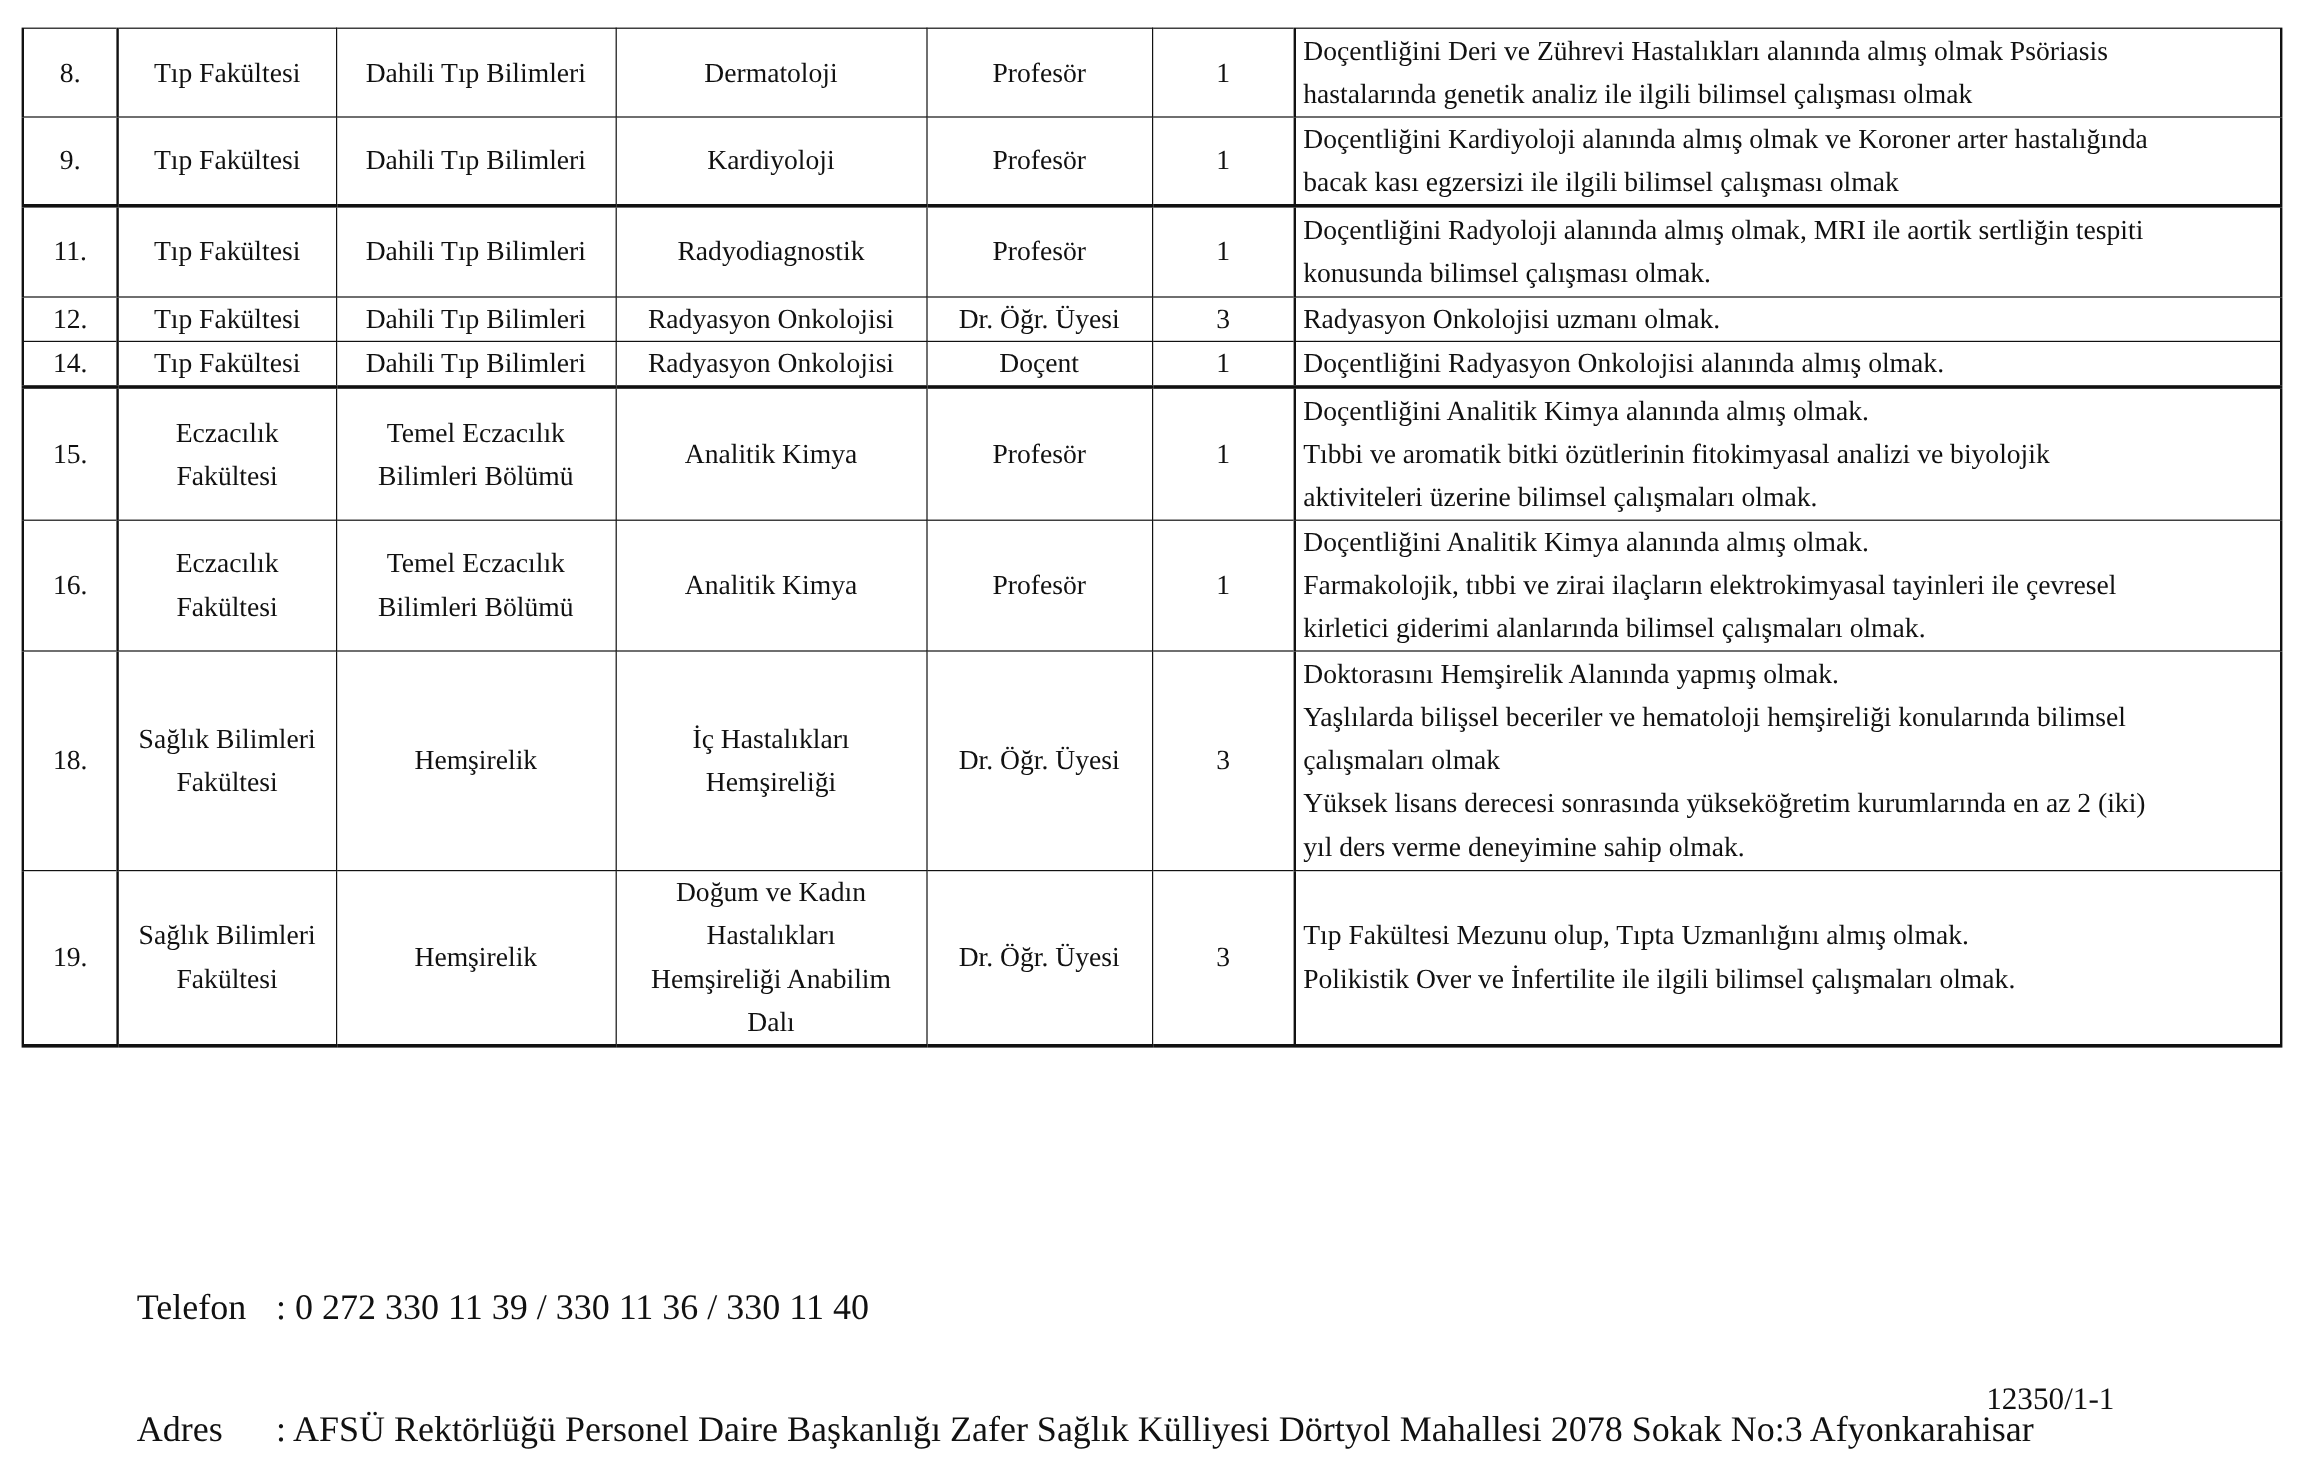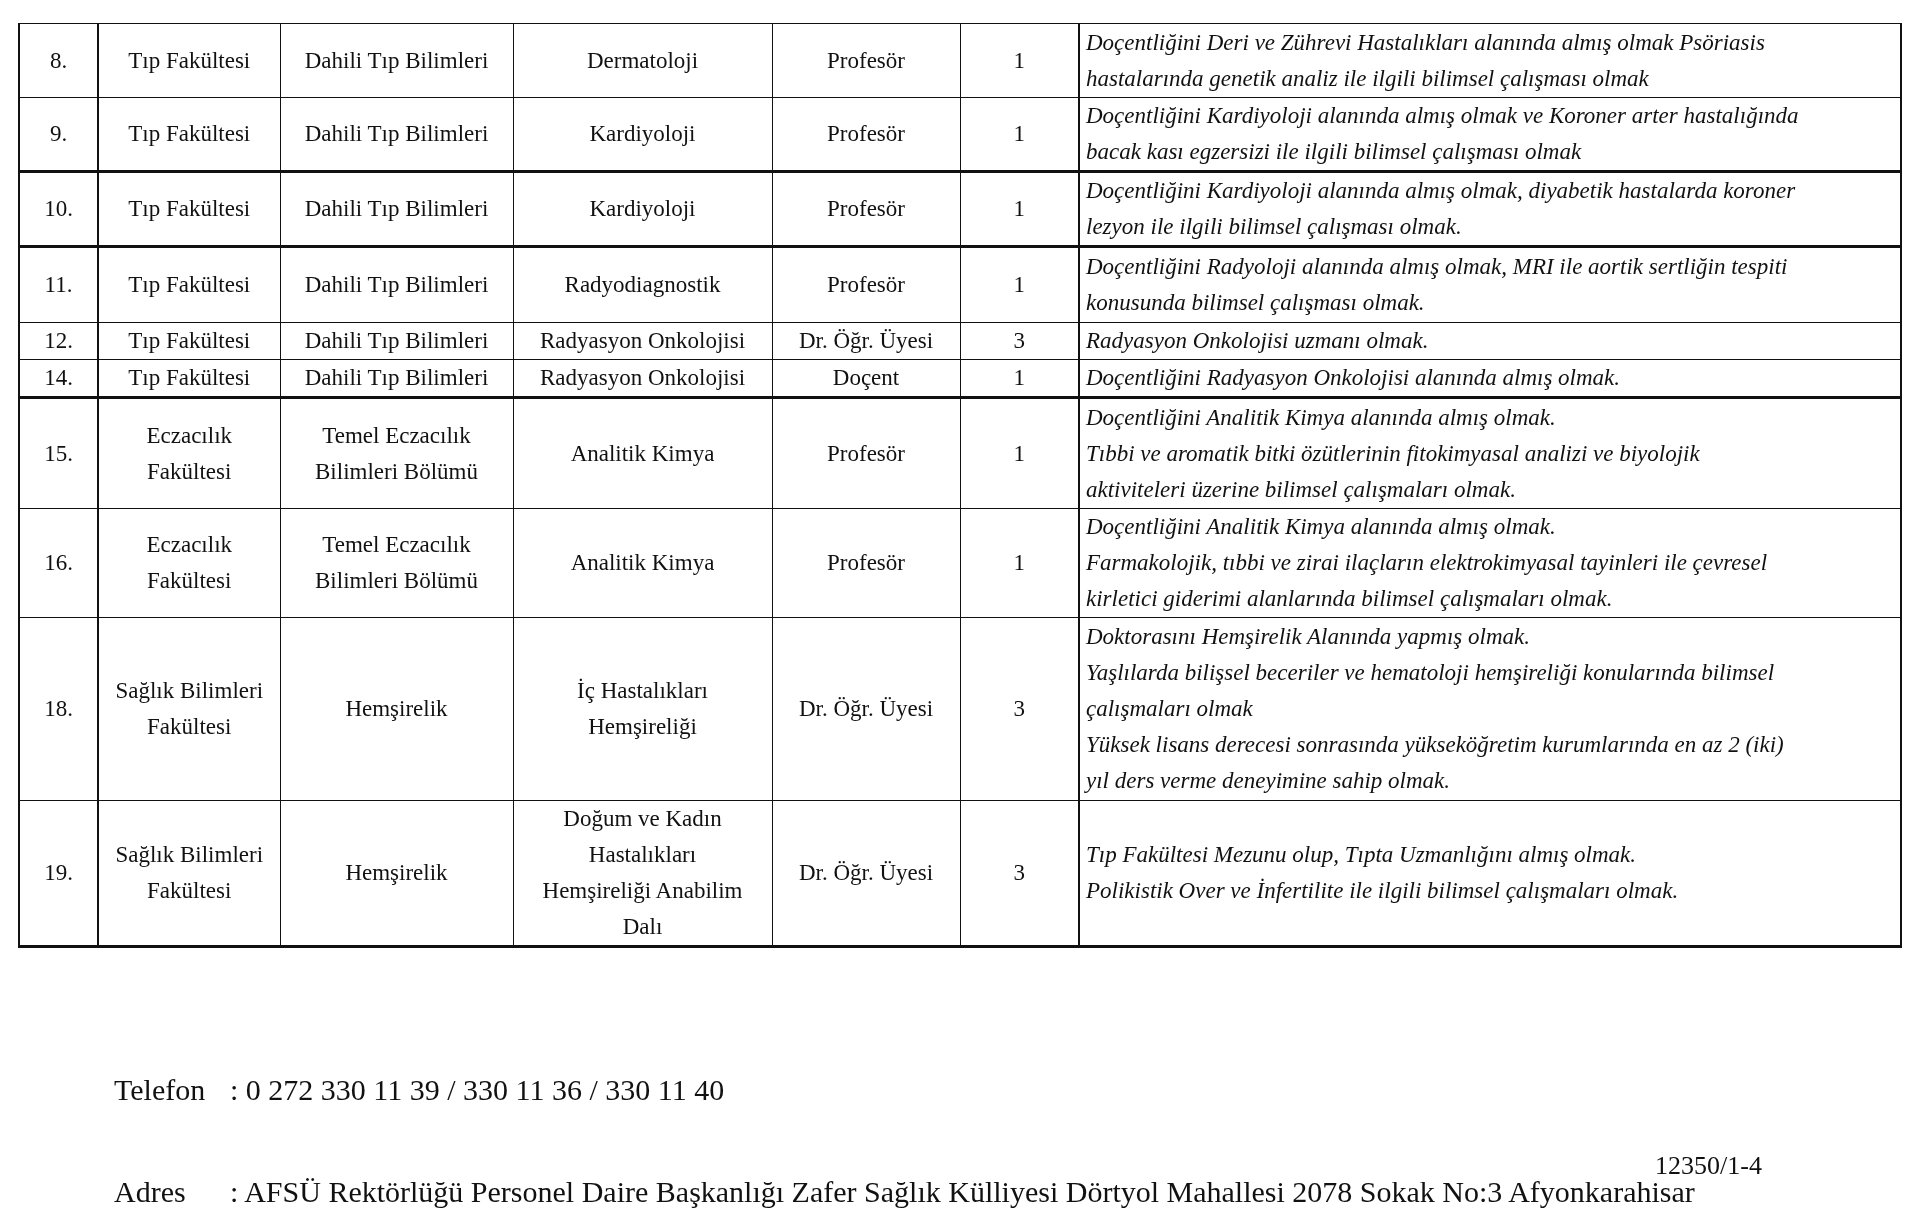--- a/index.html
+++ b/index.html
@@ -24,21 +24,21 @@
     white-space: normal;
   }
   table.grid td.desc {
     text-align: left;
     padding-left: 6px;
     padding-right: 2px;
     white-space: pre-line;
   }
   table.grid tr.thick-bottom td { border-bottom: 3px solid #111; }
   table.grid td.col-no { border-left: 2.5px solid #111; border-right: 2.5px solid #111; }
-  table.grid td.desc { border-right: 2.5px solid #111; font-style: italic; }
+  table.grid td.desc { border-right: 2.5px solid #111; }
   table.grid td.col-count { border-right: 2px solid #111; }
   tr.r8 td { height: 73px; }
   tr.r9 td { height: 72px; }
   tr.r10 td { height: 72px; }
   tr.r11 td { height: 74px; }
   tr.r12 td, tr.r13 td, tr.r14 td { height: 36px; line-height: 34px; }
   tr.r15 td { height: 109px; }
   tr.r16 td { height: 108px; }
   tr.r17 td { height: 74px; }
   tr.r18 td { height: 182px; margin-top: 48px; }
@@ -77,30 +77,20 @@
     </tr>
     <tr class="r9 thick-bottom">
       <td class="col-no">9.</td>
       <td class="ml">Tıp Fakültesi</td>
       <td class="ml">Dahili Tıp Bilimleri</td>
       <td class="ml">Kardiyoloji</td>
       <td>Profesör</td>
       <td class="col-count">1</td>
       <td class="desc">Doçentliğini Kardiyoloji alanında almış olmak ve Koroner arter hastalığında
 bacak kası egzersizi ile ilgili bilimsel çalışması olmak</td>
-    </tr>
-    <tr class="r10 thick-bottom">
-      <td class="col-no">10.</td>
-      <td class="ml">Tıp Fakültesi</td>
-      <td class="ml">Dahili Tıp Bilimleri</td>
-      <td class="ml">Kardiyoloji</td>
-      <td>Profesör</td>
-      <td class="col-count">1</td>
-      <td class="desc">Doçentliğini Kardiyoloji alanında almış olmak, diyabetik hastalarda koroner
-lezyon ile ilgili bilimsel çalışması olmak.</td>
     </tr>
     <tr class="r11">
       <td class="col-no">11.</td>
       <td class="ml">Tıp Fakültesi</td>
       <td class="ml">Dahili Tıp Bilimleri</td>
       <td class="ml">Radyodiagnostik</td>
       <td>Profesör</td>
       <td class="col-count">1</td>
       <td class="desc">Doçentliğini Radyoloji alanında almış olmak, MRI ile aortik sertliğin tespiti
 konusunda bilimsel çalışması olmak.</td>
@@ -180,17 +170,17 @@
     </tr>
   </tbody>
 </table>
 
 <div class="footer footer-phone">
   <span class="lbl">Telefon</span><span>: 0 272 330 11 39 / 330 11 36 / 330 11 40</span>
 </div>
 <div class="footer footer-address">
   <span class="lbl">Adres</span><span>: AFSÜ Rektörlüğü Personel Daire Başkanlığı Zafer Sağlık Külliyesi Dörtyol Mahallesi 2078 Sokak No:3 Afyonkarahisar</span>
 </div>
-<div class="doc-code">12350/1-4</div>
+<div class="doc-code">12350/1-1</div>
 
 <style>
   table.grid td.ml { white-space: pre-line; }
 </style>
 
 </body></html>

